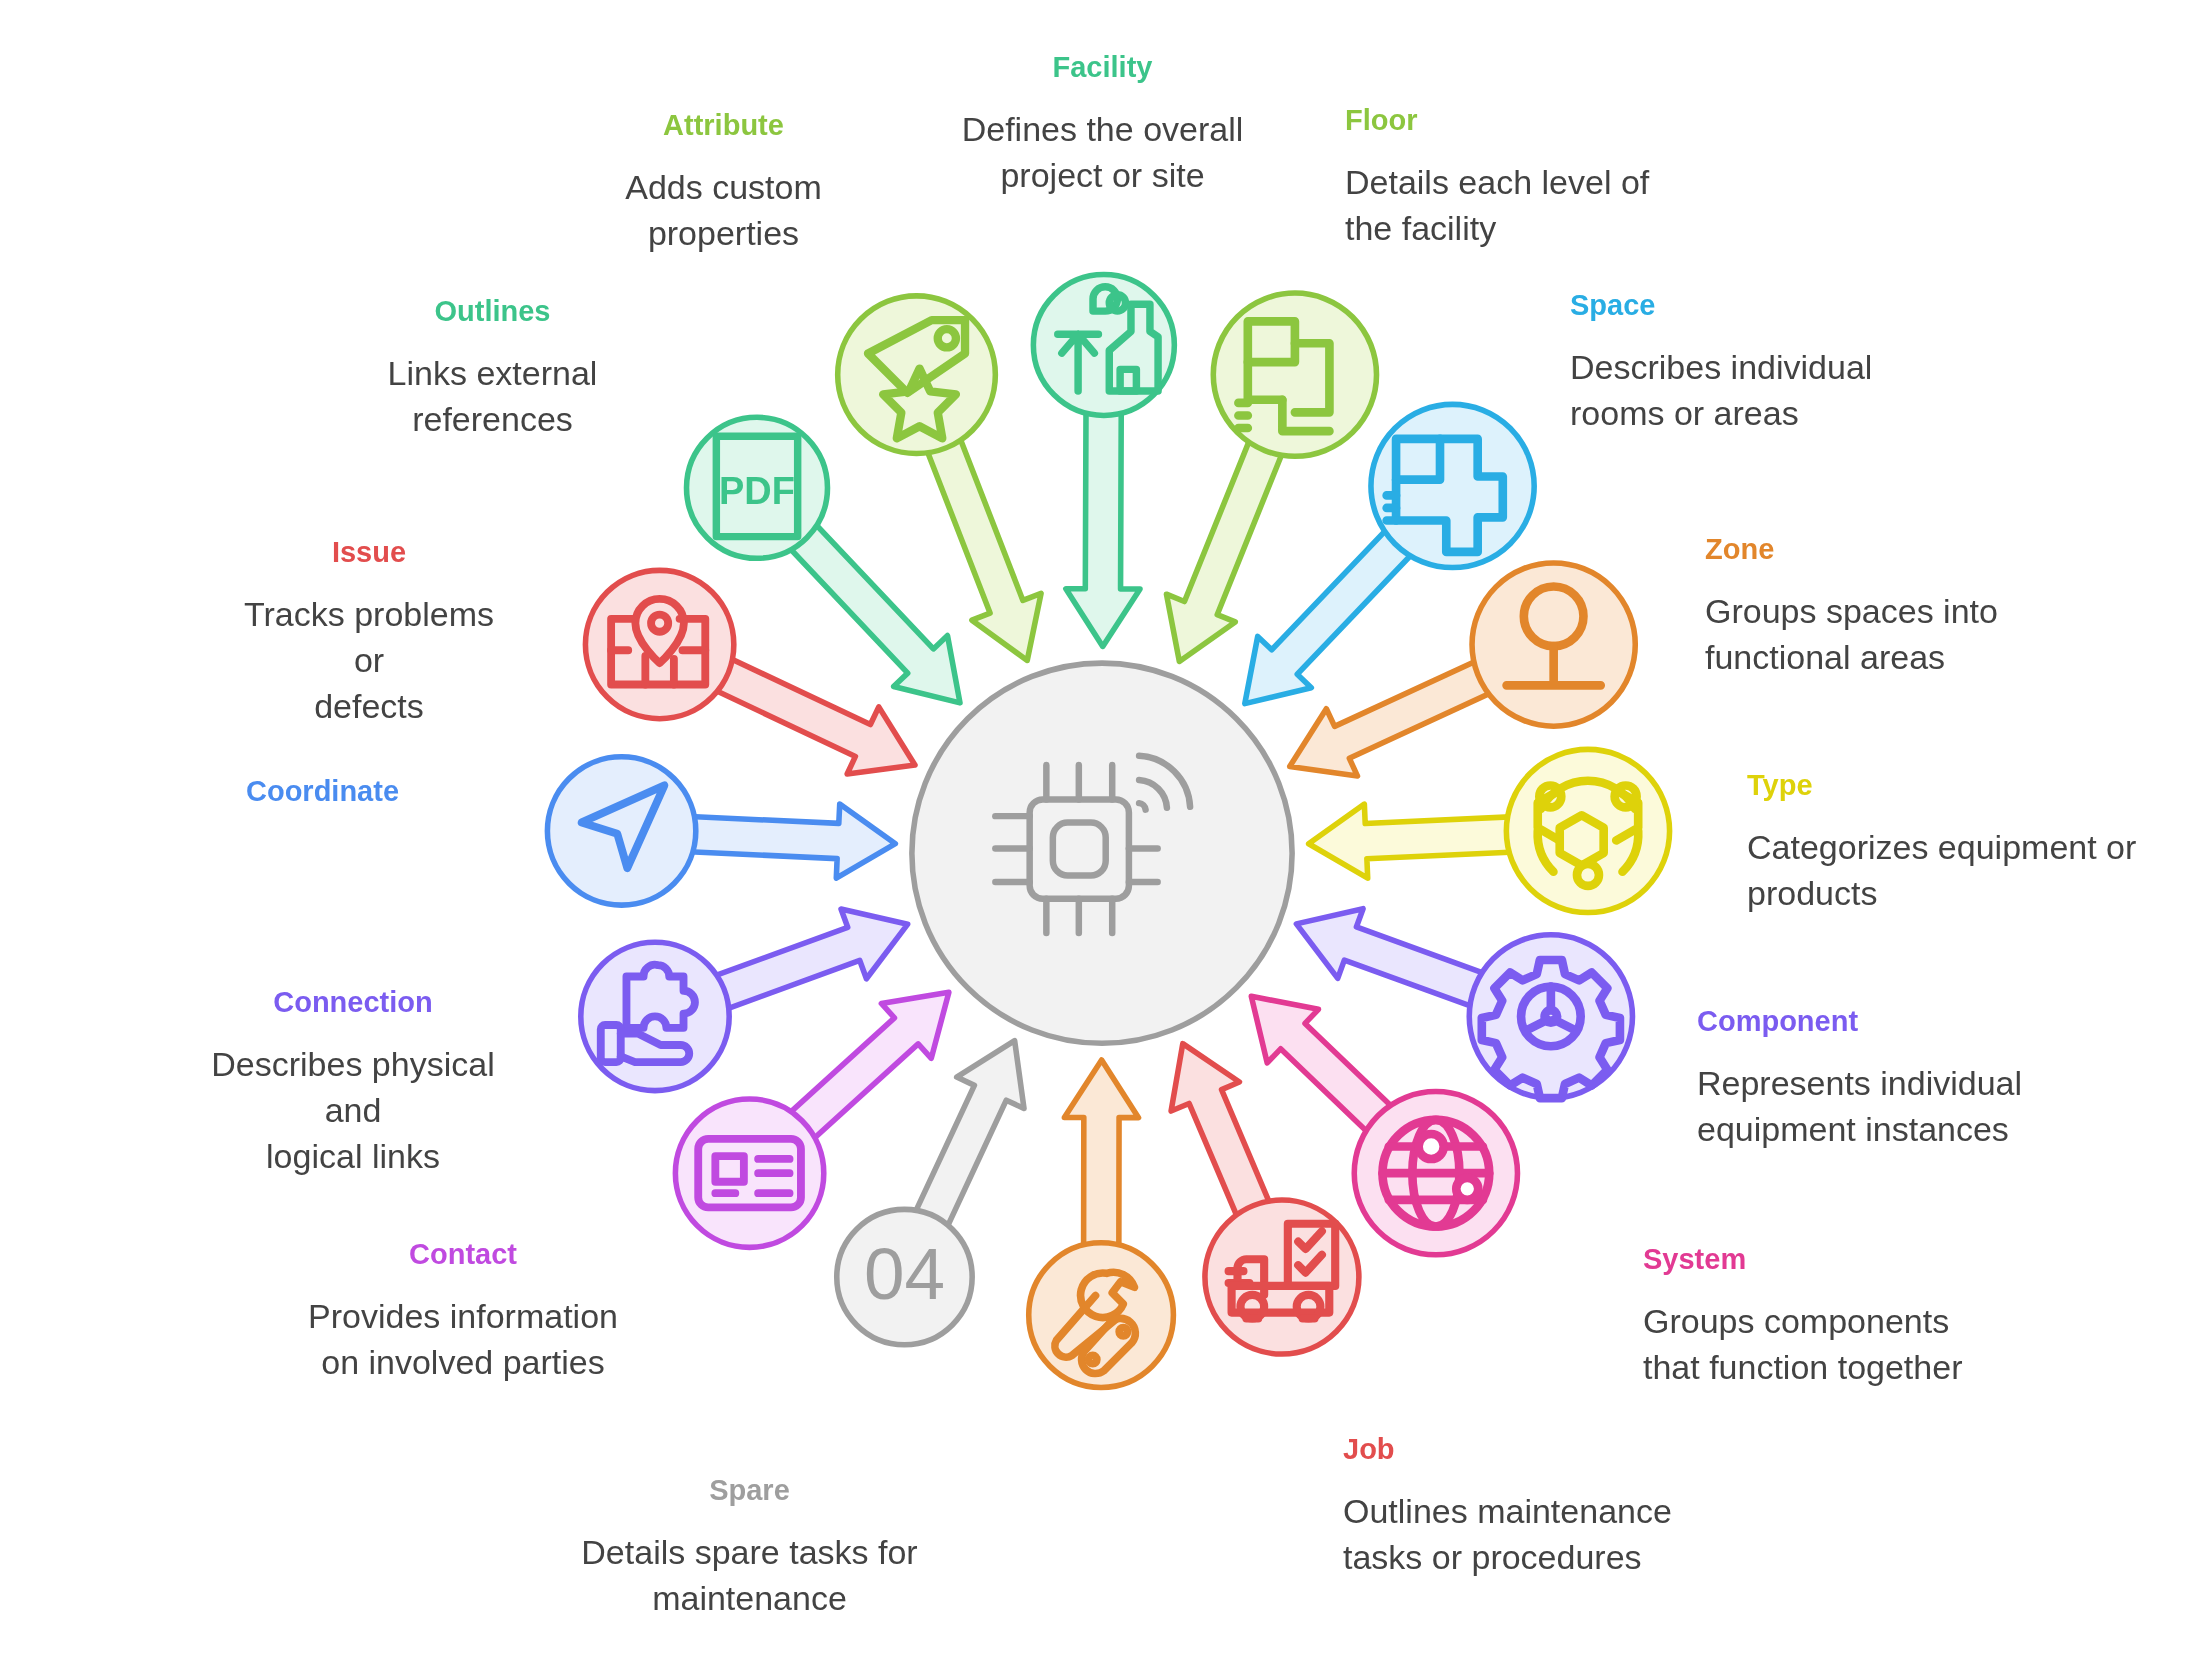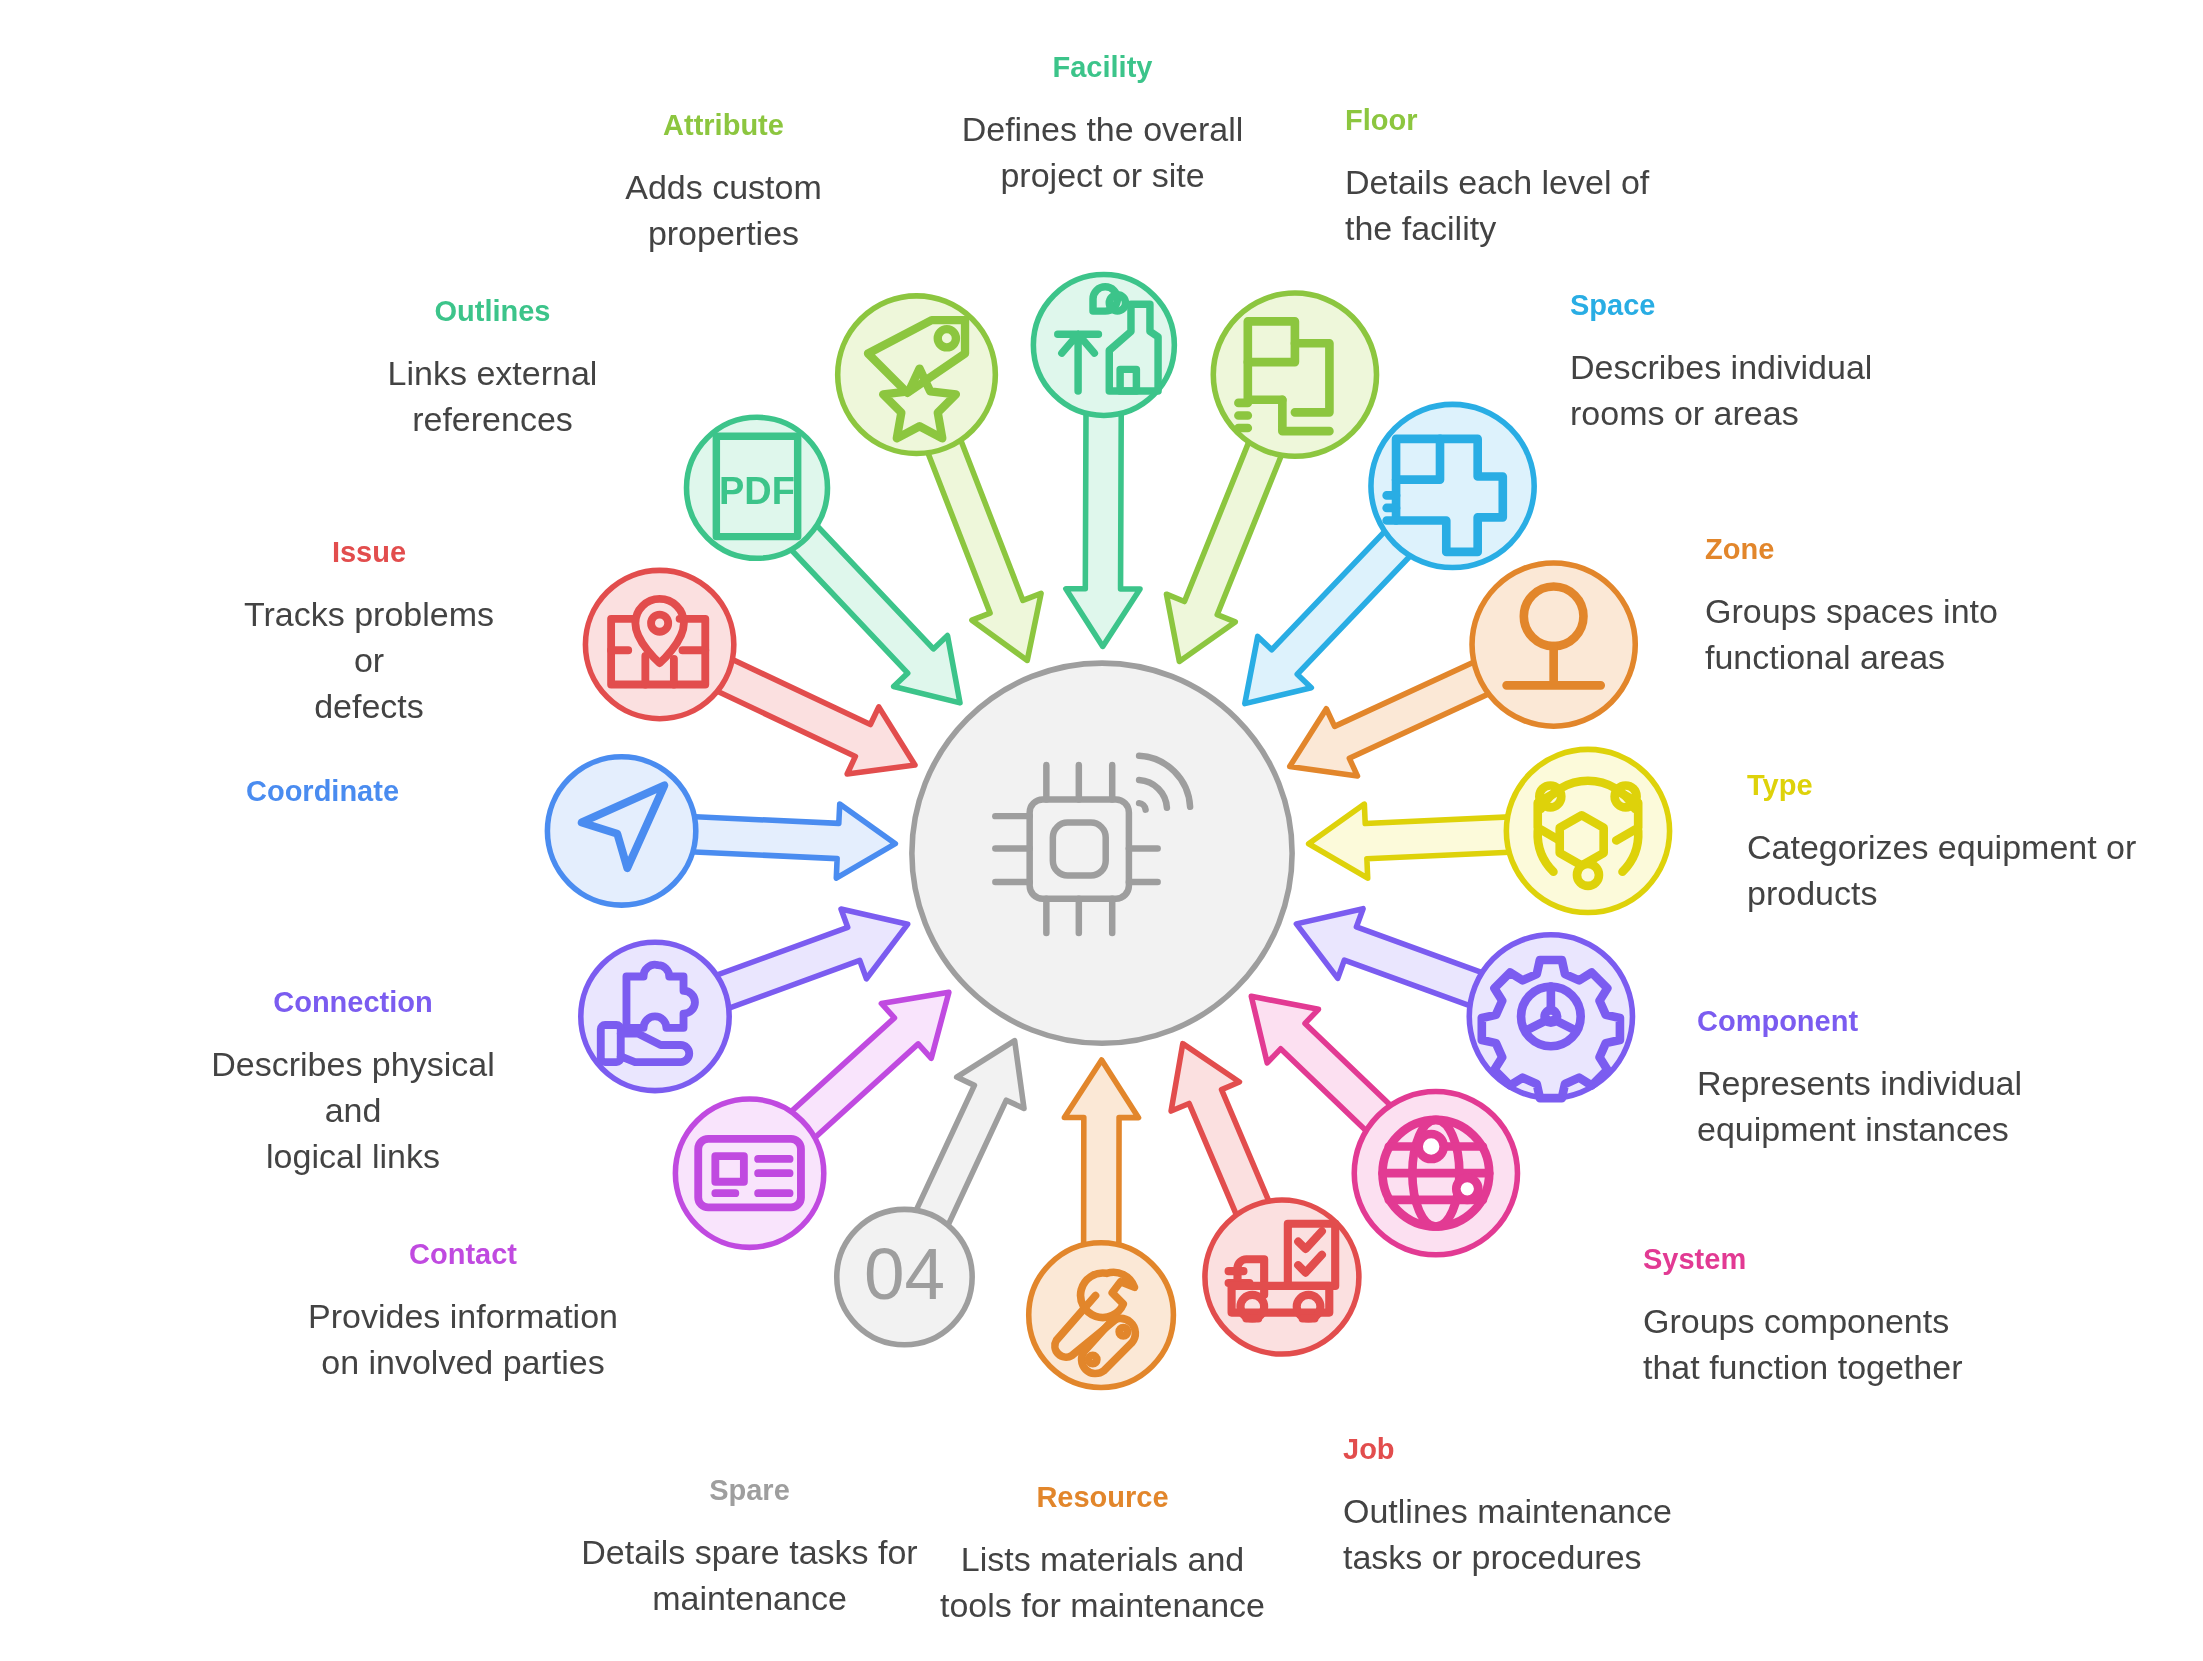--- a/index.html
+++ b/index.html
@@ -258,25 +258,20 @@
     <div class="label-desc">Groups components
 that function together</div>
   </div>
 
   <div class="label-block ta-left" style="left:1343px; top:1433px; width:371px;">
     <div class="label-title" style="color:#e24d4d;">Job</div>
     <div class="label-desc">Outlines maintenance
 tasks or procedures</div>
   </div>
 
-  <div class="label-block ta-center" style="left:928px; top:1481px; width:349px;">
-    <div class="label-title" style="color:#e2862b;">Resource</div>
-    <div class="label-desc">Lists materials and
-tools for maintenance</div>
-  </div>
 
   <div class="label-block ta-center" style="left:575px; top:1430px; width:349px;">
     <div class="label-title" style="color:#9e9e9e;margin-top:44px;">Spare</div>
     <div class="label-desc">Details spare tasks for
 maintenance</div>
   </div>
 
   <div class="label-block ta-right" style="left:289px; top:1238px; width:348px;">
     <div class="label-title" style="color:#c04ae0;">Contact</div>
     <div class="label-desc">Provides information

